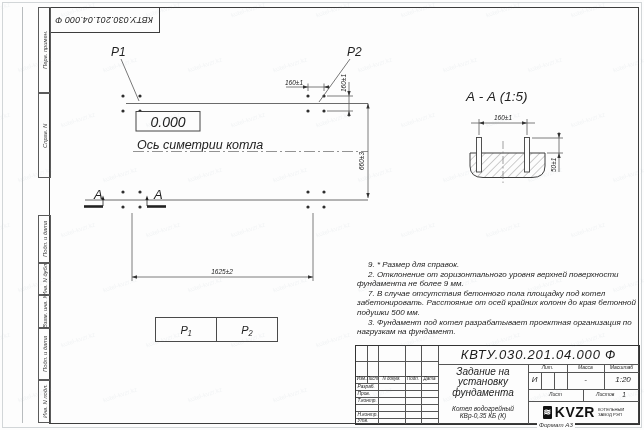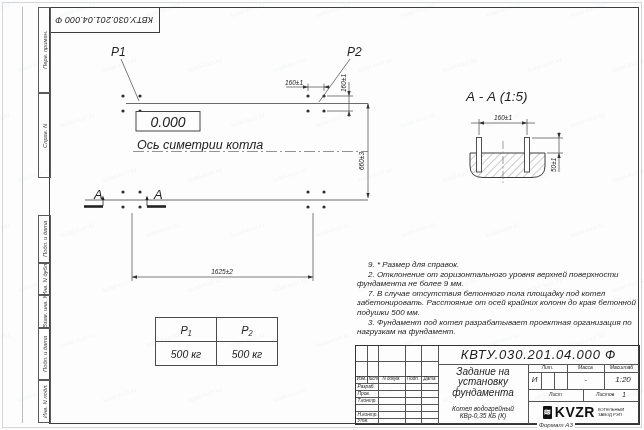--- a/index.html
+++ b/index.html
@@ -181,24 +181,20 @@
     <div class="note">2. Отклонение от горизонтального уровня верхней поверхности фундамента не более 9 мм.</div>
     <div class="note">7. В случае отсутствия бетонного пола площадку под котел забетонировать. Расстояние от осей крайних колонн до края бетонной подушки 500 мм.</div>
     <div class="note">3. Фундамент под котел разрабатывает проектная организация по нагрузкам на фундамент.</div>
   </div>
 
   <table class="abs loads">
     <tbody>
         <tr>
       <td class="hd">Р₁</td>
       <td class="hd">Р₂</td>
-    </tr>
-    <tr>
-      <td class="val">500 кг</td>
-      <td class="val">500 кг</td>
     </tr>
   </tbody>
     </table>
 
   <div class="abs tb">
 
     <div class="lv" style="left:11px;top:0;height:37px;"></div>
     <div class="lv" style="left:22px;top:0;height:78px;"></div>
     <div class="lv" style="left:49px;top:0;height:78px;"></div>
     <div class="lv" style="left:65px;top:0;height:78px;"></div>

